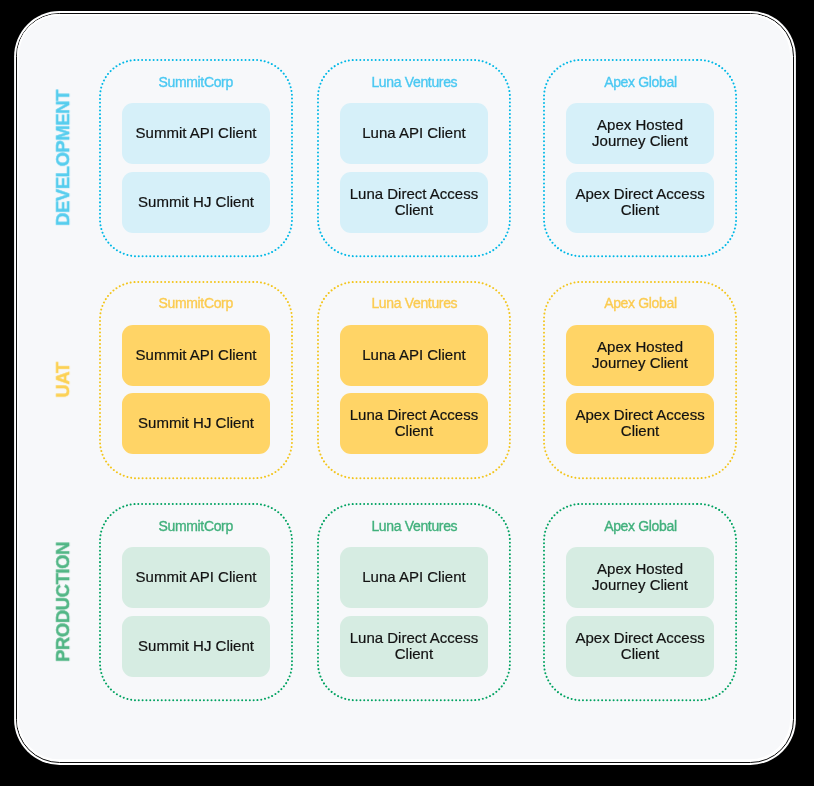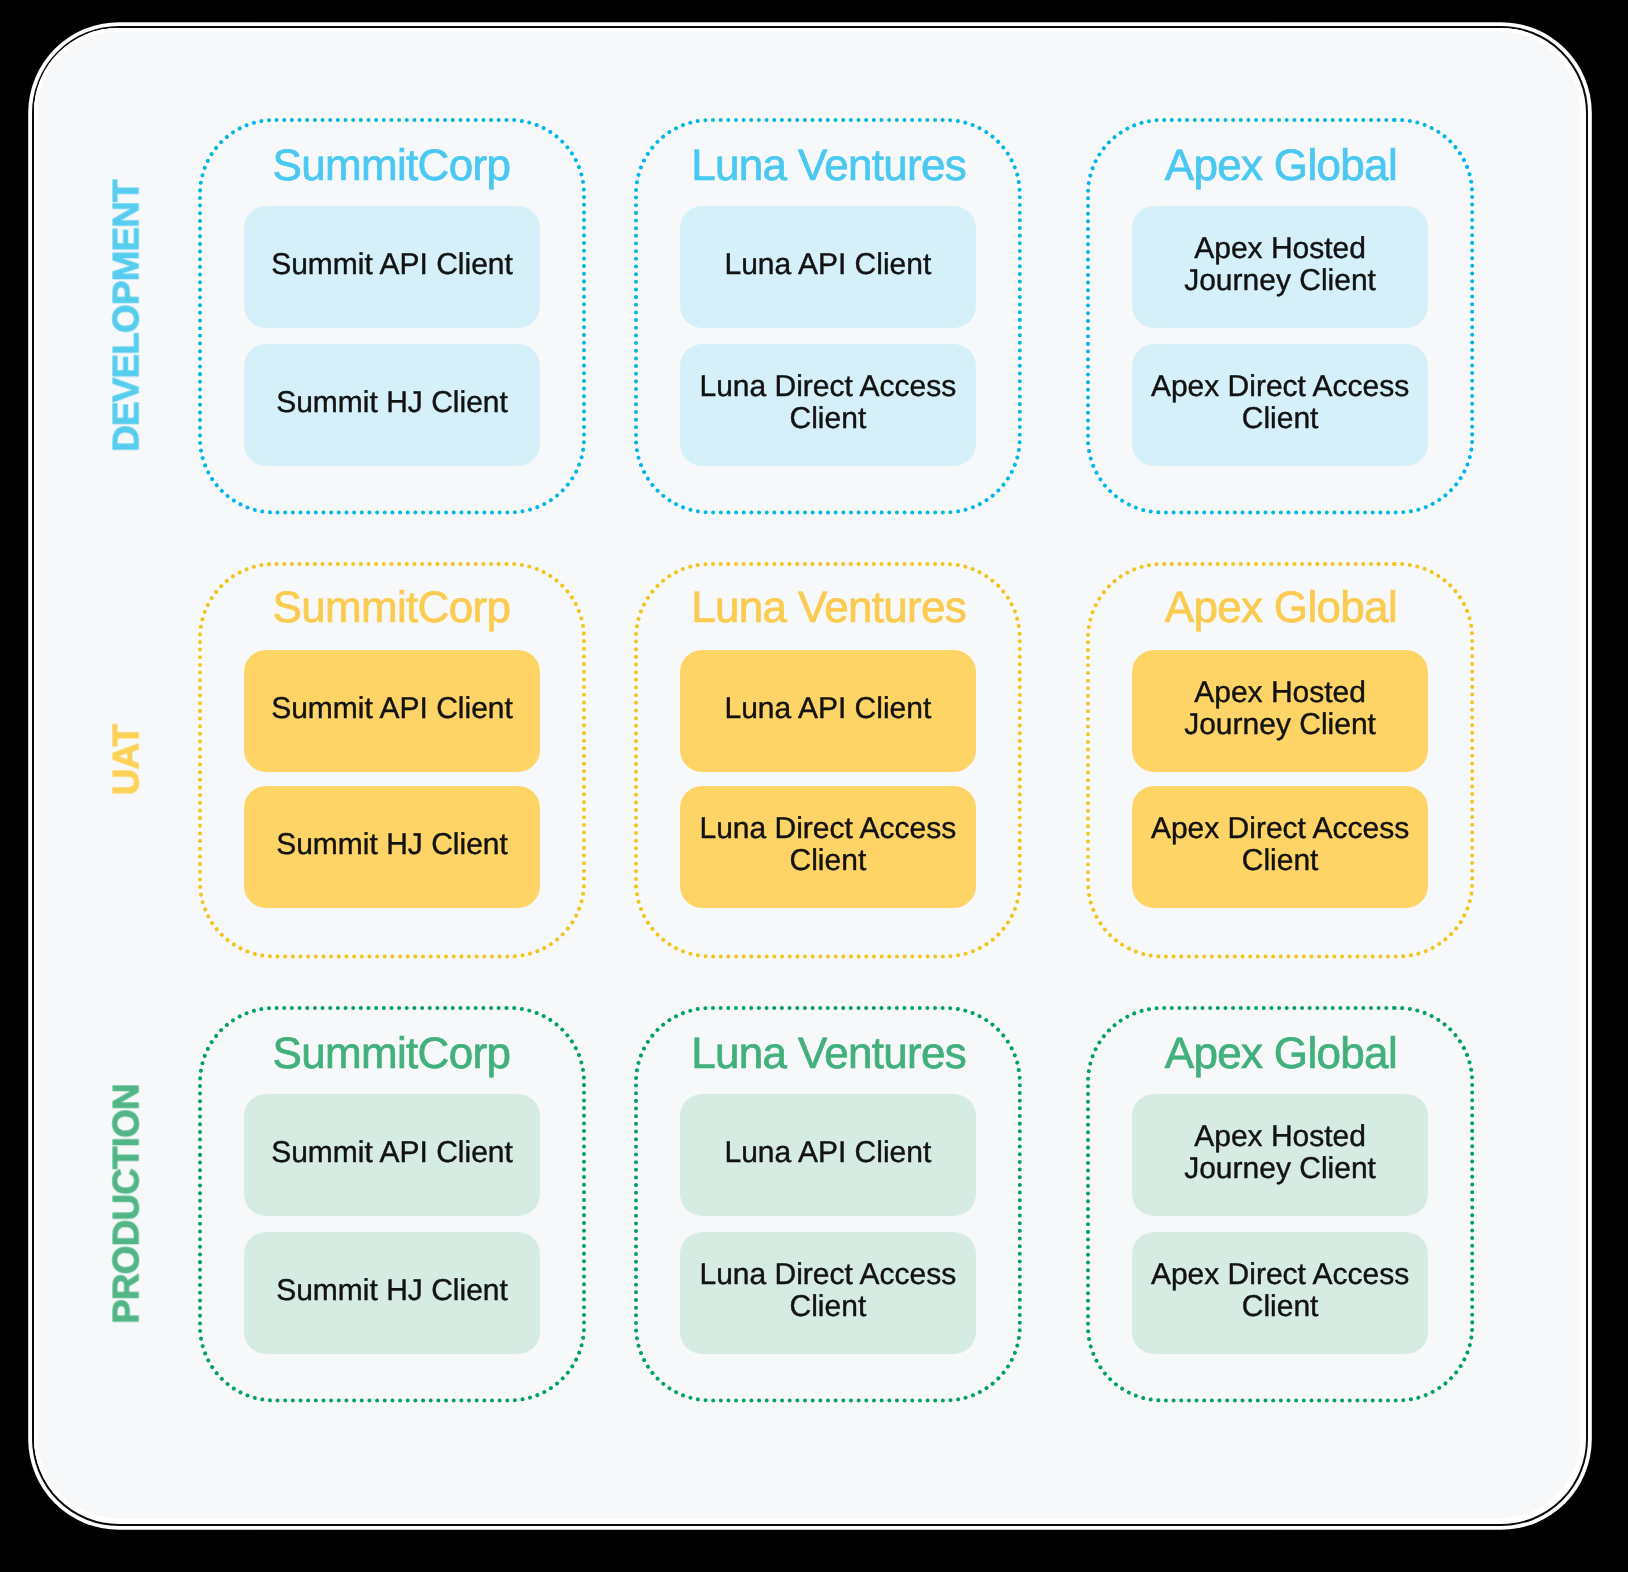--- a/index.html
+++ b/index.html
@@ -16,21 +16,21 @@
         box-shadow:inset 0 0 0 1.8px #ffffff;}
   #grid{position:absolute;left:0;top:0;width:814px;height:786px;}
   .row{position:absolute;left:0;width:814px;height:196.3px;}
   .envlabel{position:absolute;left:-34.6px;top:87.0px;width:196.3px;height:22px;
             line-height:22px;font-weight:bold;letter-spacing:-0.38px;font-size:18.4px;
             transform:rotate(-90deg) translateZ(0);transform-origin:50% 50%;white-space:nowrap;
             text-align:center;-webkit-text-stroke:0.45px currentColor;will-change:transform;}
   .orgbox{position:absolute;top:0;height:196.3px;}
   .orgbox > svg{position:absolute;left:0;top:0;overflow:visible;}
   .orgtitle{position:absolute;left:0;right:0;top:11.5px;text-align:center;transform:translateZ(0);
-            font-size:22px;line-height:21px;letter-spacing:-0.34px;
+            font-size:14px;line-height:21px;letter-spacing:-0.34px;
             -webkit-text-stroke:0.35px currentColor;}
   .client{position:absolute;left:22px;right:22px;height:60.5px;border-radius:11px;
           display:flex;align-items:center;justify-content:center;
           box-sizing:border-box;padding:0 7px;
           text-align:center;font-size:15px;line-height:16.2px;color:#121212;
           -webkit-text-stroke:0.2px currentColor;will-change:transform;}
   .client.c0{top:43.3px;}
   .client.c1{top:111.6px;text-align:center;}
   .row .envlabel{color:var(--label);}
   .row .orgtitle{color:var(--title);}

